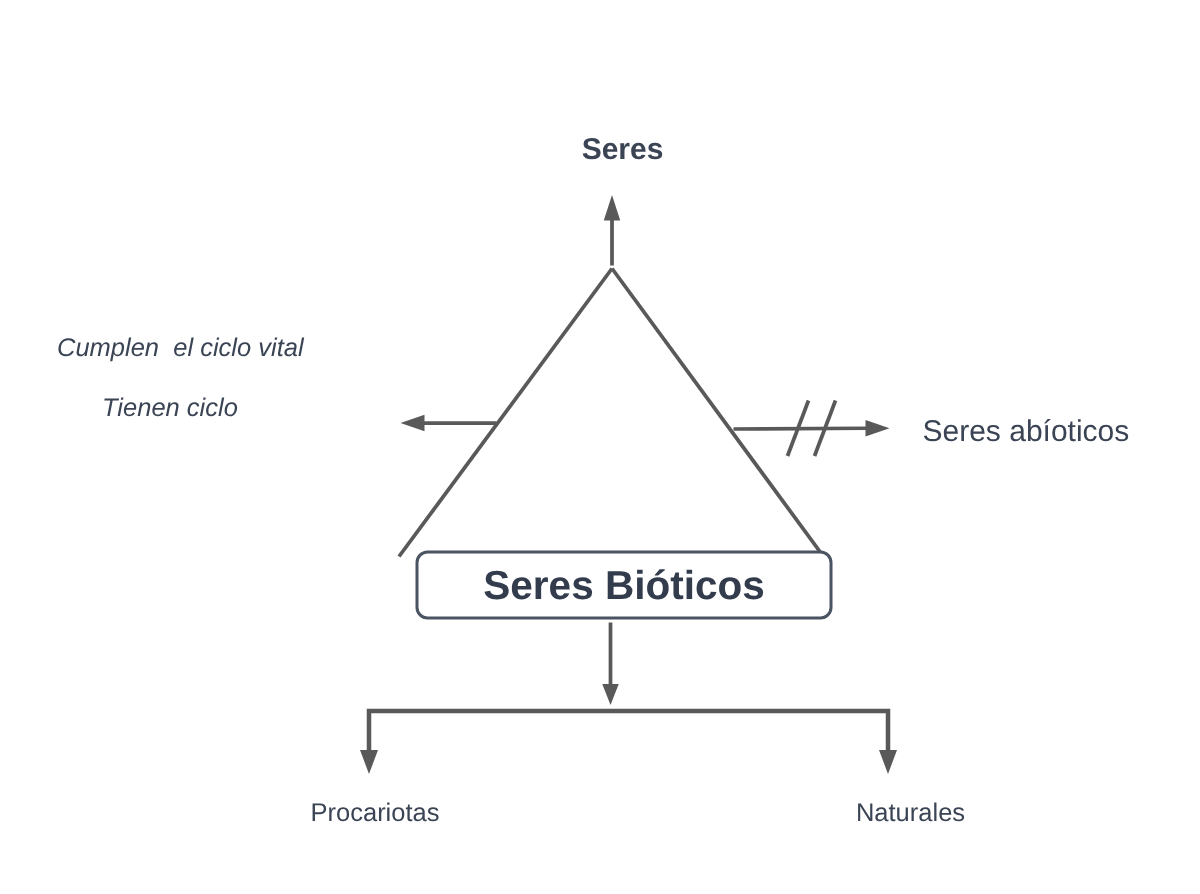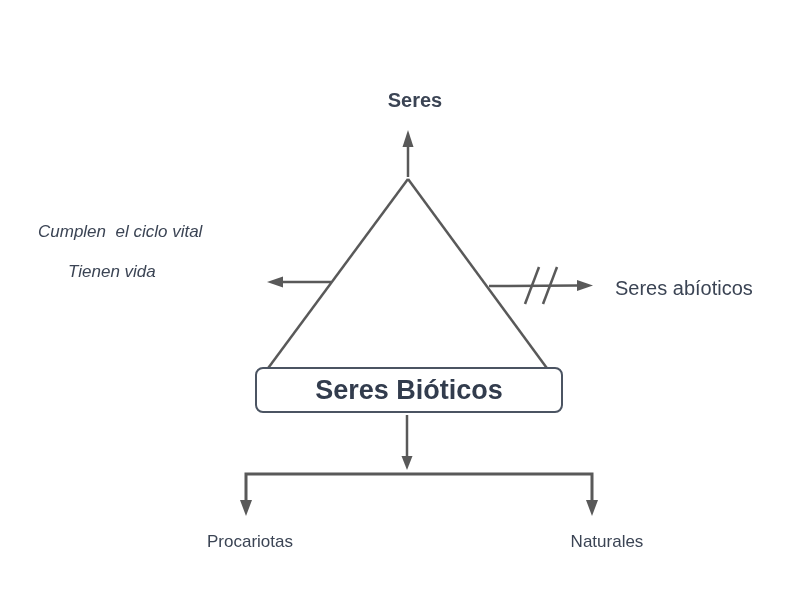--- a/index.html
+++ b/index.html
@@ -53,22 +53,22 @@
     font-weight: bold;
     line-height: 27px;
   }
   .note { font-size: 17px; font-style: italic; }
   .note-0 { left: 38px; top: 222px; }
   .note-1 { left: 68px; top: 262px; }
   .note-2 { left: 72px; top: 306px; }
   .right-label { left: 615px; top: 276px; font-size: 20px; }
   .center-box {
     position: absolute;
-    left: 255px; top: 367px;
-    width: 308px; height: 46px;
+    left: 277px; top: 367px;
+    width: 278px; height: 46px;
     background: var(--background);
     border: 2.5px solid var(--box_border);
     border-radius: 8px;
     display: flex;
     align-items: center;
     justify-content: center;
     font-size: 27px;
     font-weight: bold;
     color: #323c4d;
   }
@@ -118,21 +118,21 @@
       <polygon class="head" points="246,516 240,500 252,500"></polygon>
       <polygon class="head" points="592,516 586,500 598,500"></polygon>
     </g>
   </svg>
 
   <div class="label title">
     <div>Seres</div>
   </div>
 
   <div class="label note note-0">Cumplen  el ciclo vital</div>
-  <div class="label note note-1">Tienen vida</div>
+  <div class="label note note-1">Tienen ciclo</div>
 
   <div class="label right-label">Seres abíoticos</div>
 
   <div class="center-box">
     <span>Seres Bióticos</span>
   </div>
 
 
   <div class="label child child-0">Procariotas</div>
   <div class="label child child-1">Naturales</div>

